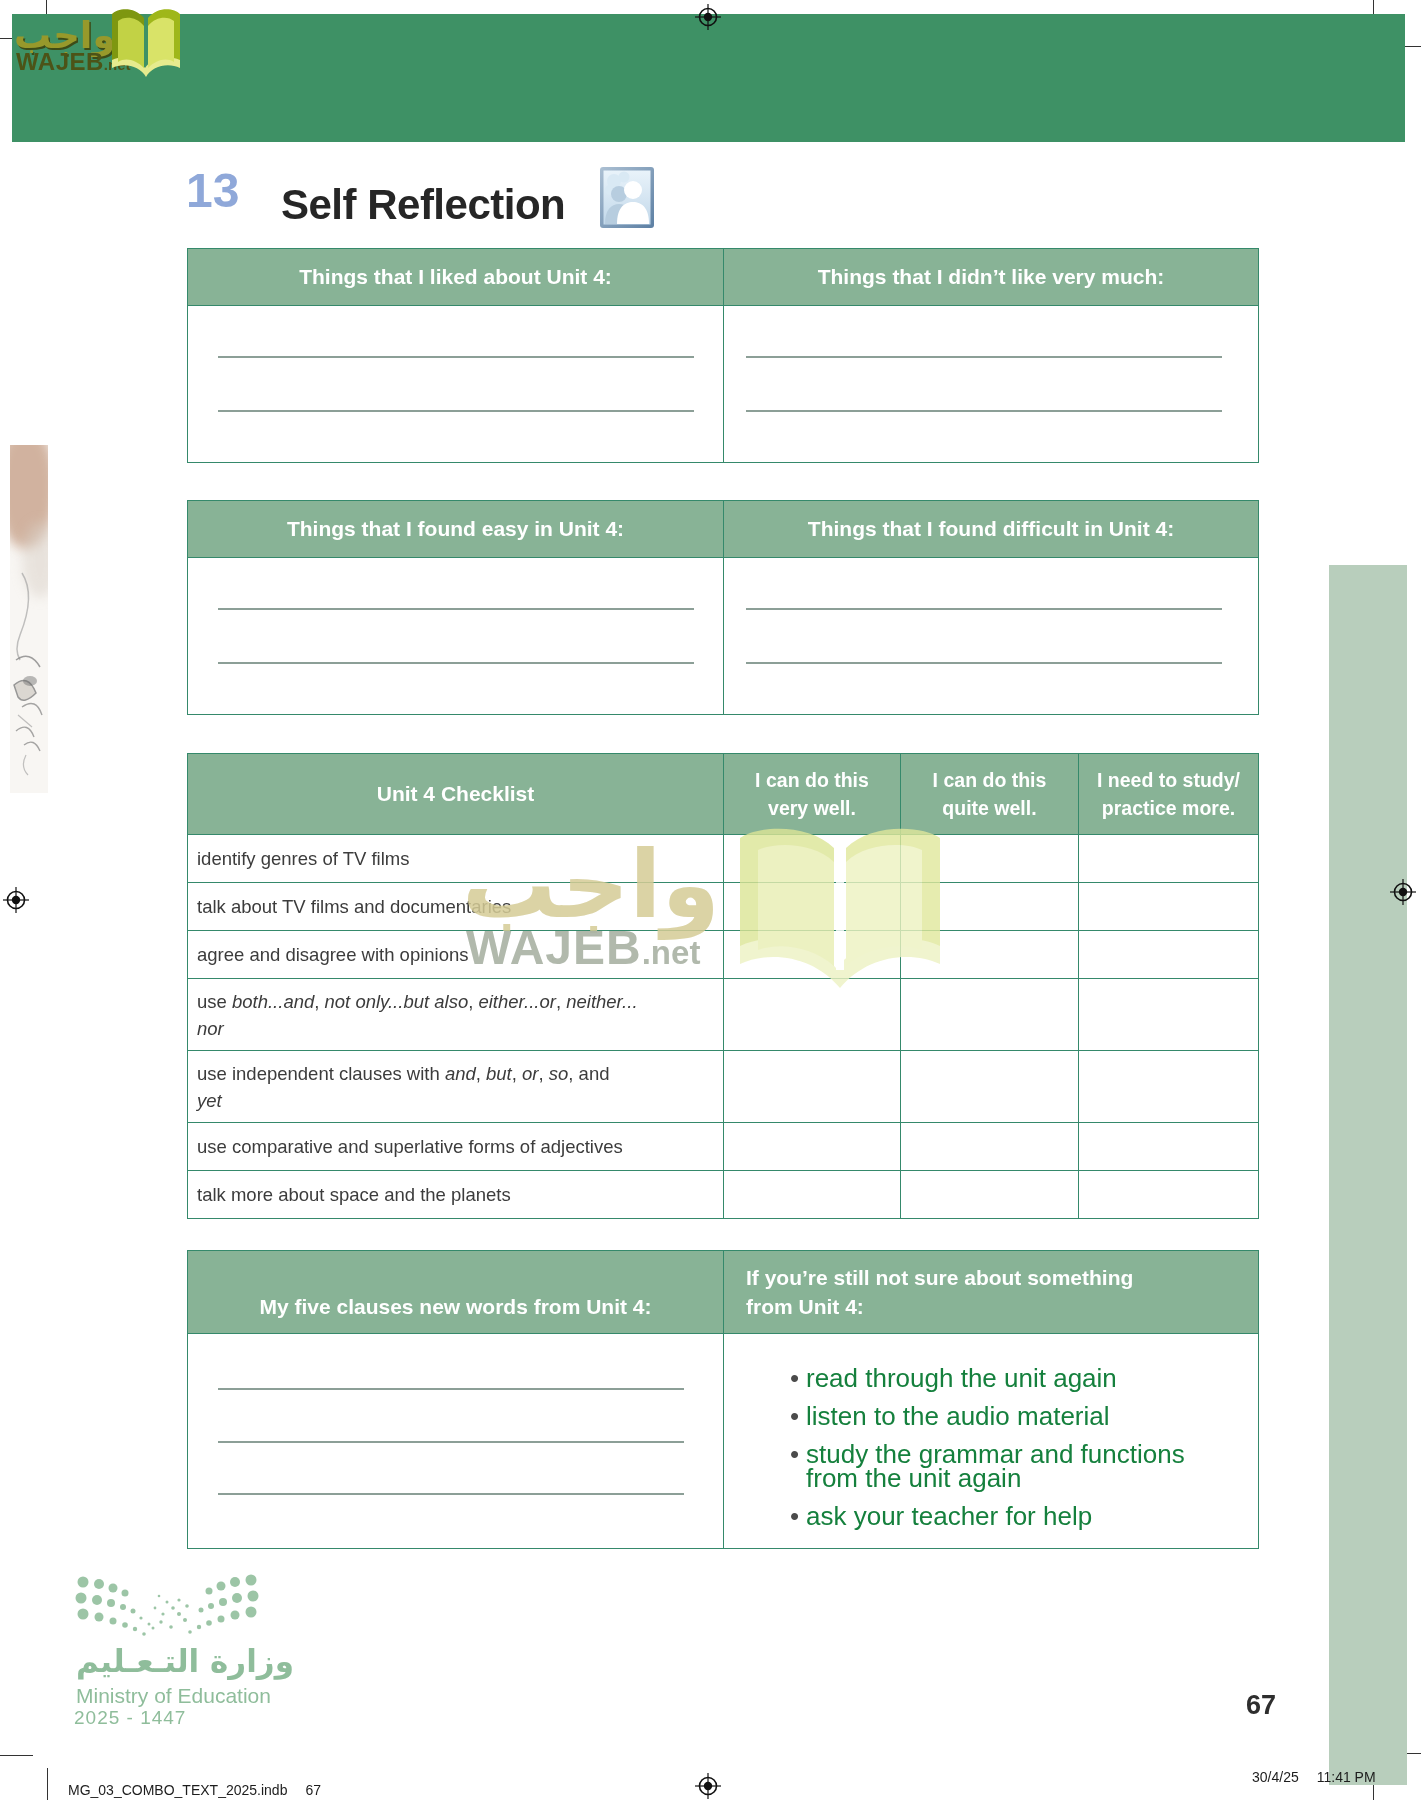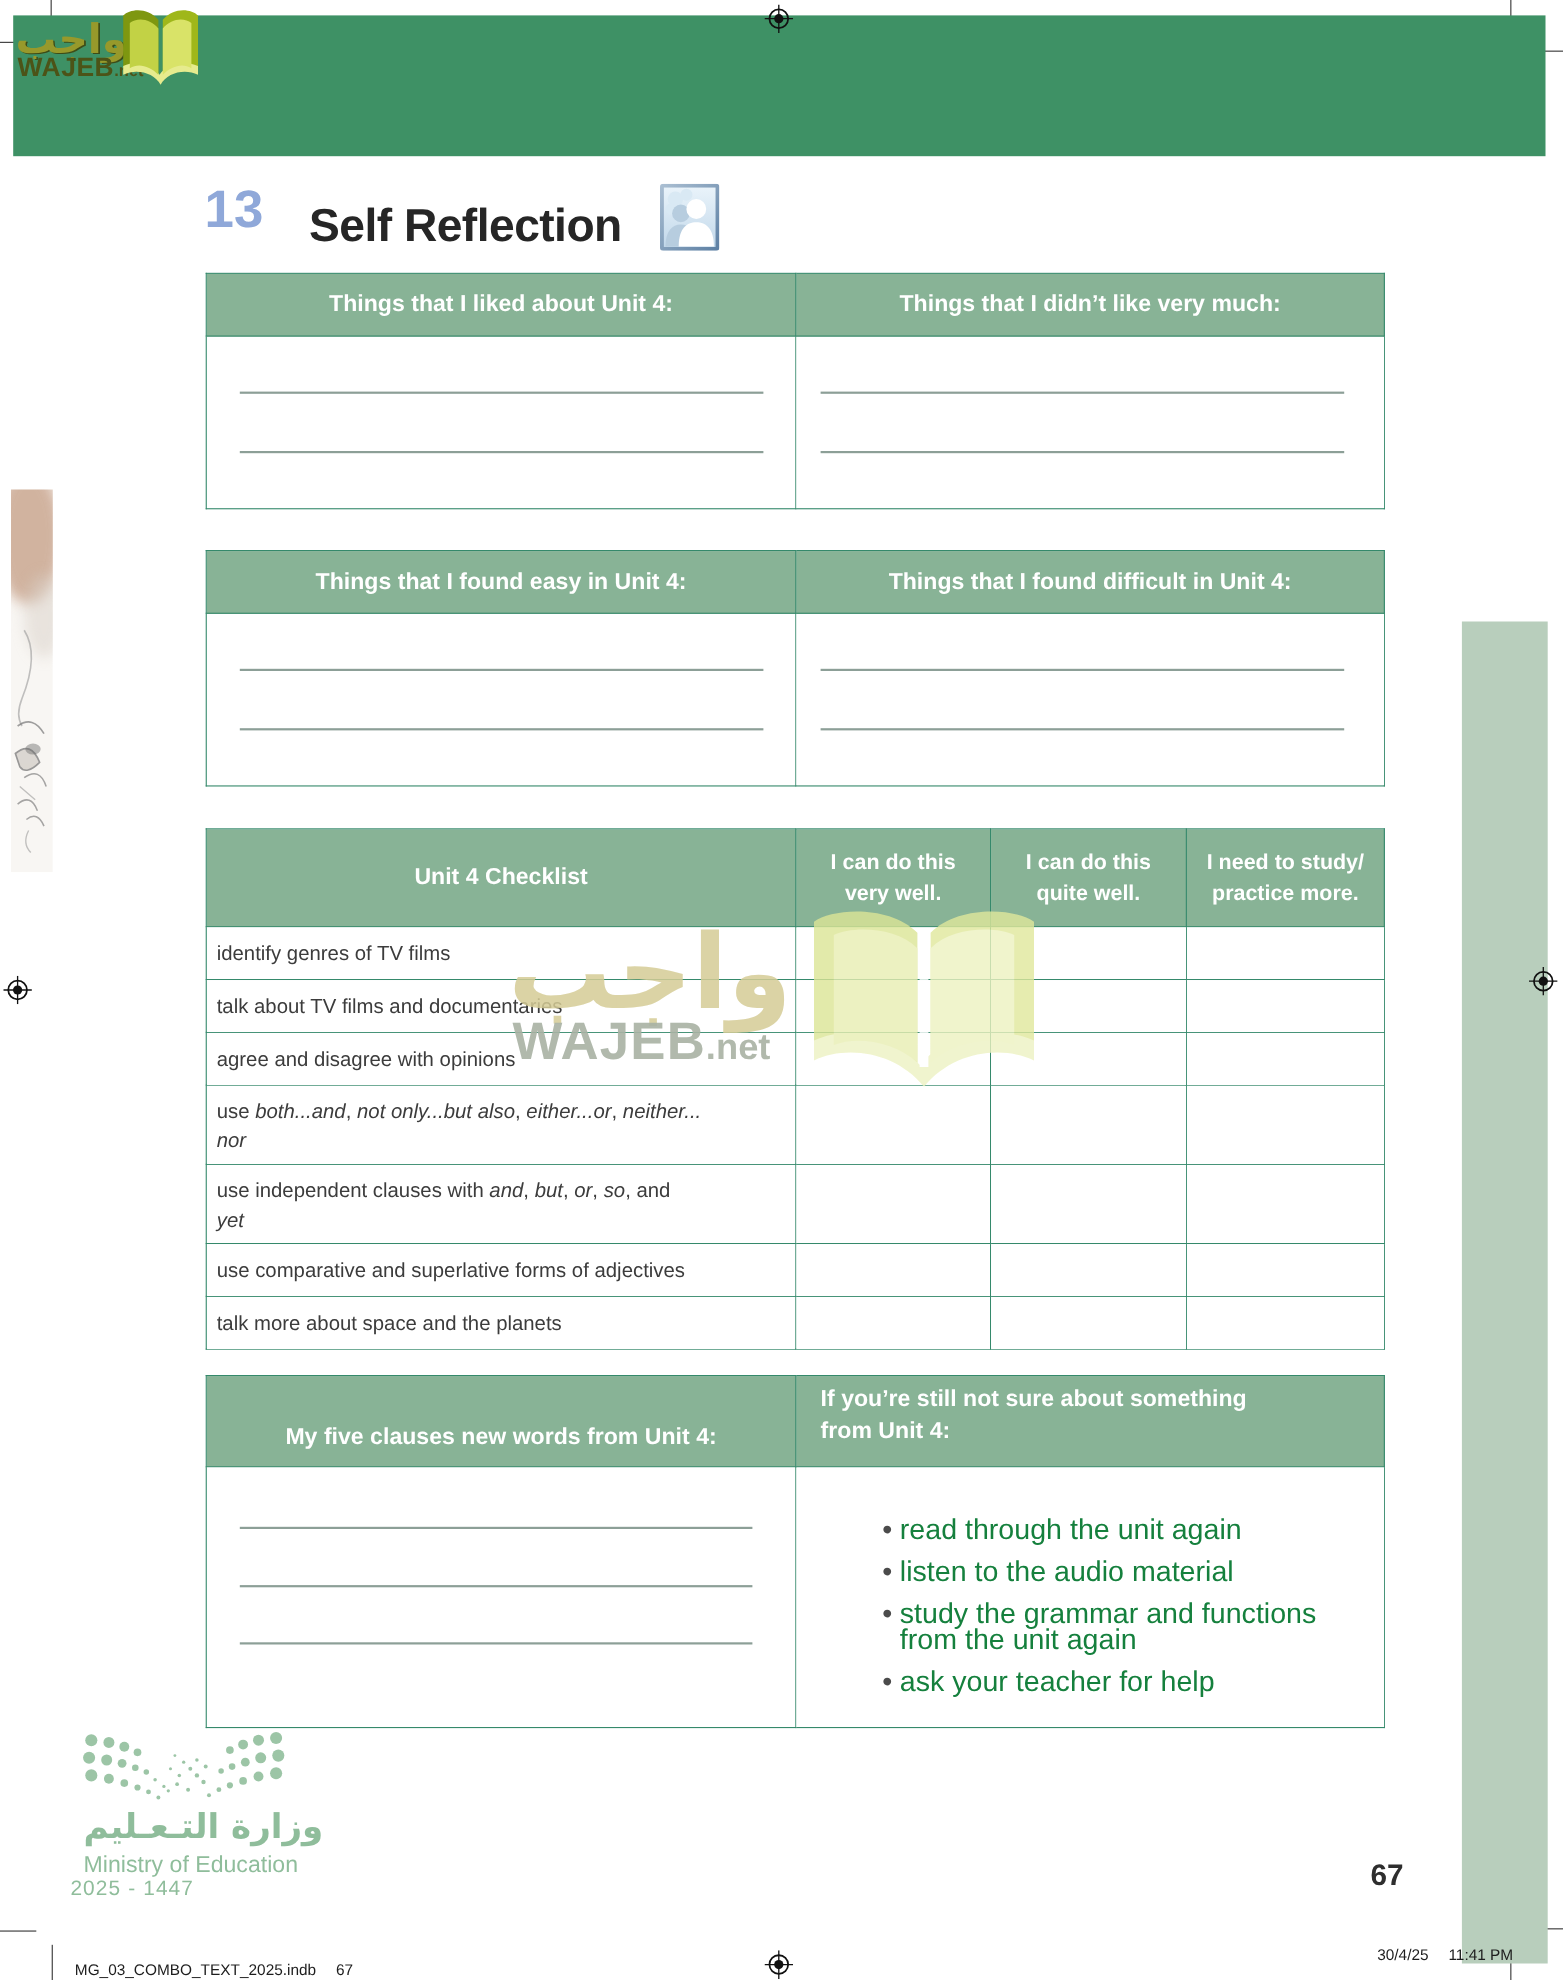--- a/index.html
+++ b/index.html
@@ -17,21 +17,21 @@
   .wj-latin .big{font-size:24px;letter-spacing:0.5px;}
   .wj-latin .small{font-size:15px;}
 
   
   .title-num{position:absolute;left:186px;top:163px;font-size:48px;font-weight:800;color:#8FA8D9;}
   .title-text{position:absolute;left:281px;top:171px;font-size:42px;font-weight:800;color:#262626;letter-spacing:-0.5px;margin-top:10px;}
   .title-icon{position:absolute;left:600px;top:167px;}
 
   
   table.sheet{position:absolute;left:187px;border-collapse:collapse;table-layout:fixed;width:1071px;}
-  table.sheet th, table.sheet td{border:1.5px solid #35896B;padding:16px;}
+  table.sheet th, table.sheet td{border:1.5px solid #35896B;padding:4px;}
   table.sheet th{background:#88B396;color:#ffffff;font-weight:bold;font-size:21px;vertical-align:middle;text-align:center;}
   table.sheet td{background:#ffffff;position:relative;vertical-align:top;}
   .wline{position:absolute;height:2px;background:#8C9F97;}
 
   
   #checklist thead tr{height:81px;}
   #checklist tbody tr{height:48px;}
   #checklist tbody tr.wrap{height:72px;}
   #checklist td.task{font-size:18.5px;line-height:27px;color:#3C3C3C;vertical-align:middle;
                      padding:4px 20px 4px 9px;}
@@ -56,21 +56,21 @@
          font-size:94px;font-weight:bold;color:#D5CC96;opacity:.85;}
   .wm-latin{position:absolute;left:466px;top:920px;color:#A9B2A4;opacity:.9;font-weight:800;}
   .wm-latin .big{font-size:48px;letter-spacing:1px;}
   .wm-latin .small{font-size:33px;}
   .wm-book{position:absolute;left:726px;top:818px;opacity:.8;}
 
   
   .min-ar{position:absolute;left:76px;top:1643px;font-family:"DejaVu Sans",sans-serif;
           font-size:31px;font-weight:bold;color:#8FBD9B;}
   .min-en{position:absolute;left:76px;top:1684px;font-size:21px;color:#8FBD9B;}
-  .min-yr{position:absolute;left:64px;top:1707px;font-size:19px;color:#8FBD9B;letter-spacing:1px;}
+  .min-yr{position:absolute;left:74px;top:1707px;font-size:19px;color:#8FBD9B;letter-spacing:1px;}
 
   .pagenum{position:absolute;left:1246px;top:1690px;font-size:27px;font-weight:800;color:#2E2E2E;}
   .footer-left{position:absolute;left:68px;top:1782px;font-size:14px;color:#1d1d1d;}
   .footer-right{position:absolute;left:1252px;top:1769px;font-size:14px;color:#1d1d1d;}
   .gap{display:inline-block;width:18px;}
 
   
   .trim{position:absolute;background:#333;}
   .reg{position:absolute;z-index:8;}
 </style>

